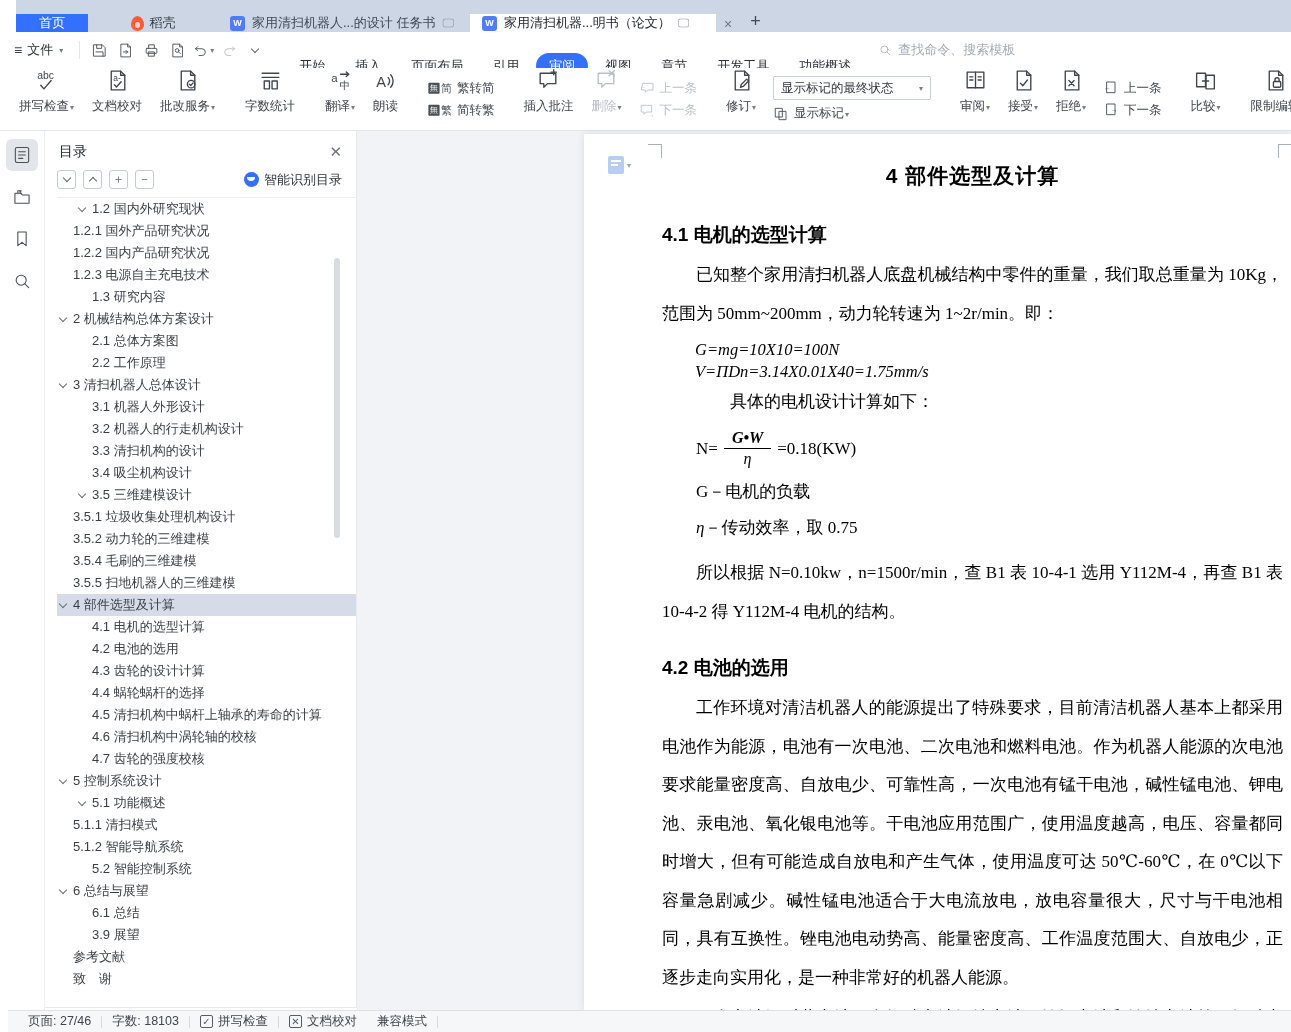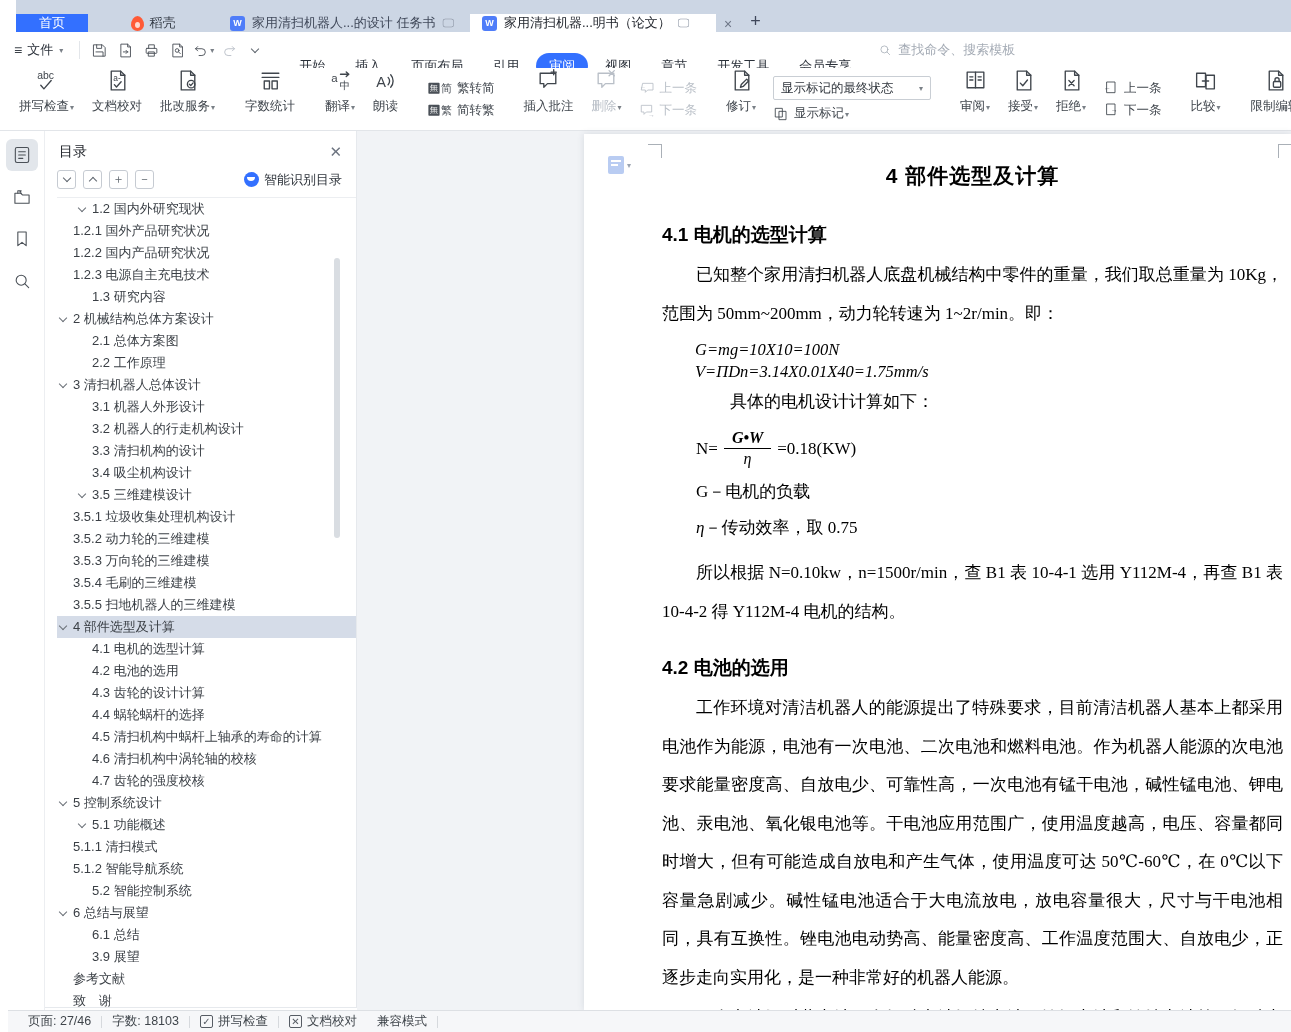--- a/index.html
+++ b/index.html
@@ -226,21 +226,21 @@
       </div>
     <div class="menu-tabs" id="menu-tabs">
         <span class="mtab">开始</span>
         <span class="mtab">插入</span>
         <span class="mtab">页面布局</span>
         <span class="mtab">引用</span>
         <span class="mtab active">审阅</span>
         <span class="mtab">视图</span>
         <span class="mtab">章节</span>
         <span class="mtab">开发工具</span>
-        <span class="mtab">会员专享</span>
+        <span class="mtab">功能概述</span>
       </div>
     <div class="cmd-search">
       <span style="display: inline-flex;">
           <svg class="ic" viewBox="0 0 24 24">
             <circle cx="11" cy="11" r="6"></circle>
             <path d="M15.5 15.5 20 20"></path>
           </svg>
         </span>
       <span>查找命令、搜索模板</span>
     </div>
@@ -559,23 +559,20 @@
         </div>
         <div class="toc-row lv2">
           <span class="chev"></span>
           <span>3.5 三维建模设计</span>
         </div>
         <div class="toc-row lv3 nochev">
           <span>3.5.1 垃圾收集处理机构设计</span>
         </div>
         <div class="toc-row lv3 nochev">
           <span>3.5.2 动力轮的三维建模</span>
-        </div>
-        <div class="toc-row lv3 nochev">
-          <span>3.5.3 万向轮的三维建模</span>
         </div>
         <div class="toc-row lv3 nochev">
           <span>3.5.4 毛刷的三维建模</span>
         </div>
         <div class="toc-row lv3 nochev">
           <span>3.5.5 扫地机器人的三维建模</span>
         </div>
         <div class="toc-row lv1 active">
           <span class="chev"></span>
           <span>4 部件选型及计算</span>

